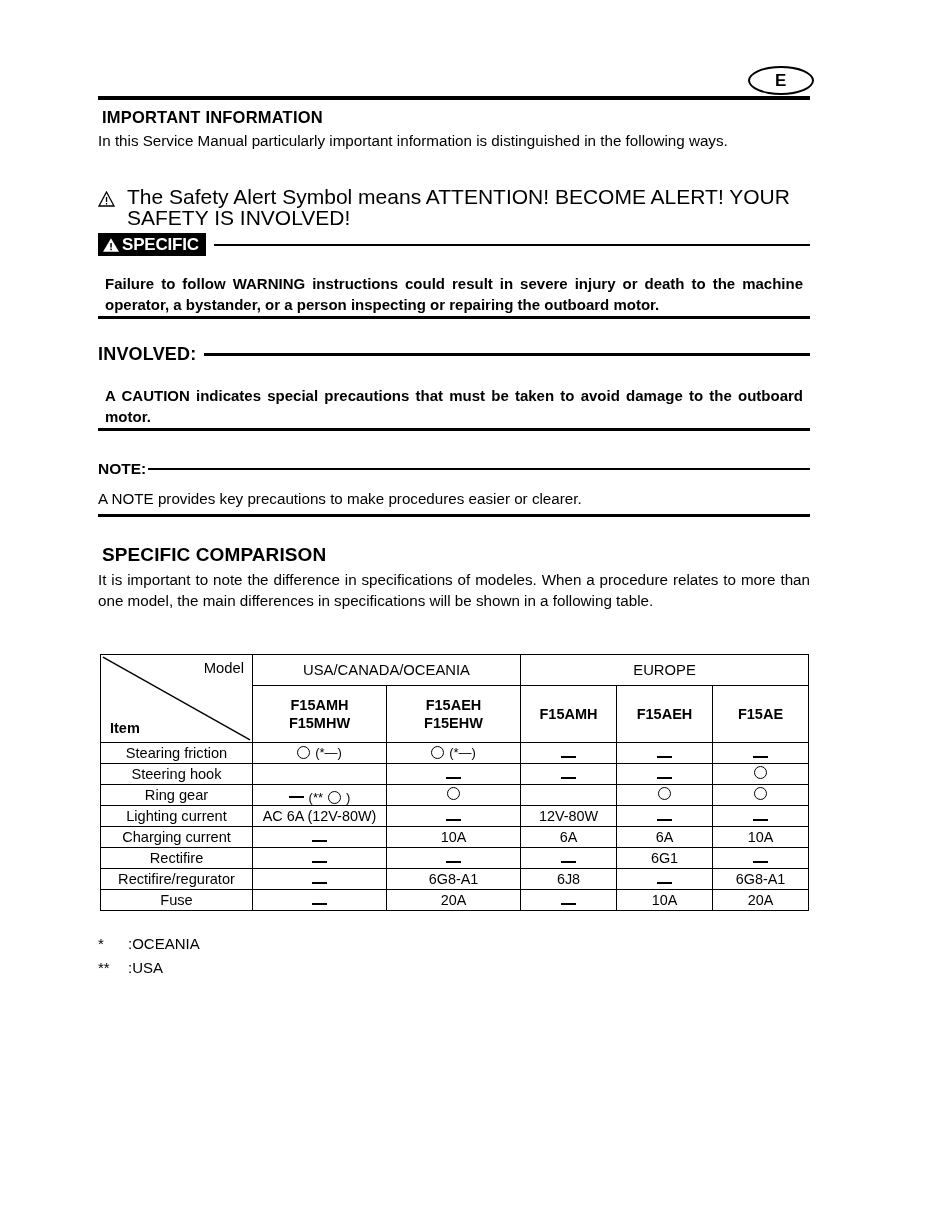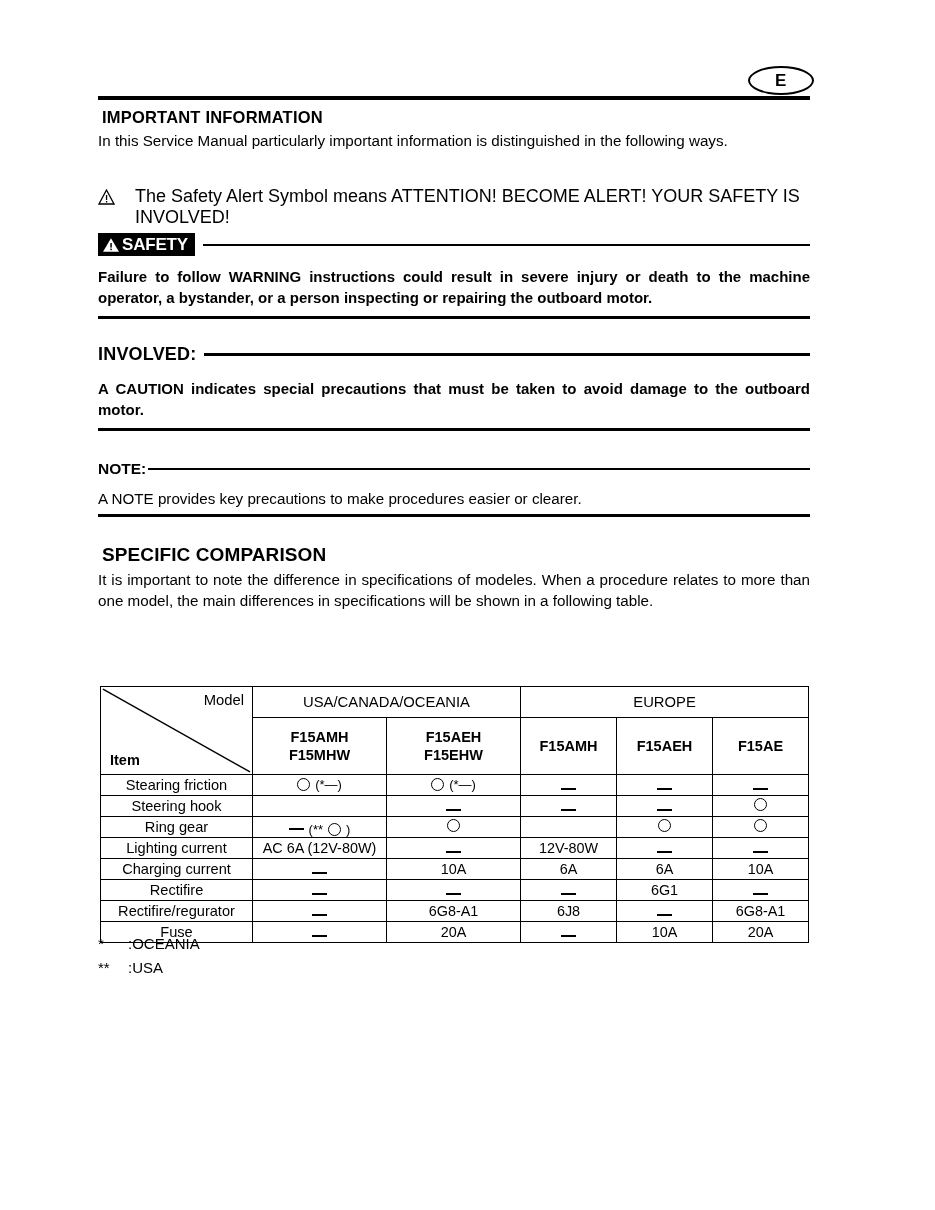--- a/index.html
+++ b/index.html
@@ -74,30 +74,30 @@
     margin: 0;
     text-align: justify;
     text-justify: inter-word;
   }
   p.body-text.nojust { text-align: left; }
 
   .bold-text {
     font-weight: bold;
     font-size: 15px;
     line-height: 21px;
-    margin: 0;
+    margin: 7px;
     text-align: justify;
   }
 
   
   .alert-line {
     display: flex;
     align-items: flex-start;
-    gap: 20px;
-    font-size: 18px;
+    gap: 12px;
+    font-size: 21px;
     line-height: 21px;
   }
   .alert-line .txt { flex: 1; }
 
   .tri-icon {
     display: inline-block;
     width: 17px;
     height: 16px;
     flex: 0 0 17px;
     margin-top: 3px;
@@ -153,21 +153,21 @@
     height: 2.5px;
     background: #000;
     margin-left: 8px;
   }
   .head-row.note-row .hr { margin-left: 2px; height: 2.5px; }
 
   
   .spec-table {
     position: absolute;
     left: 100px;
-    top: 686px;
+    top: 654px;
     width: 708px;
     border-collapse: collapse;
     table-layout: fixed;
     font-size: 14.2px;
   }
   .spec-table td, .spec-table th {
     border: 1.5px solid #000;
     padding: 0;
     text-align: center;
     vertical-align: middle;
@@ -289,21 +289,21 @@
   <div class="content" style="top:233px;">
     <div class="warn-row">
       <span class="warn-badge">
         <span class="wtri">
           <svg viewBox="0 0 18 16" width="18" height="16">
             <polygon points="9,1.3 17,14.7 1,14.7" fill="#fff"></polygon>
             <rect x="8.3" y="6" width="1.5" height="4.6" fill="#000"></rect>
             <rect x="8.3" y="11.6" width="1.5" height="1.6" fill="#000"></rect>
           </svg>
         </span>
-        <span class="wtxt">SAFETY</span>
+        <span class="wtxt">SPECIFIC</span>
       </span>
       <span class="warn-rule"></span>
     </div>
   </div>
 
   <div class="content" style="top:266px;">
     <p class="bold-text">Failure to follow WARNING instructions could result in severe injury or death to the machine operator, a bystander, or a person inspecting or repairing the outboard motor.</p>
   </div>
 
   <div class="rule med" style="top:316px;"></div>

